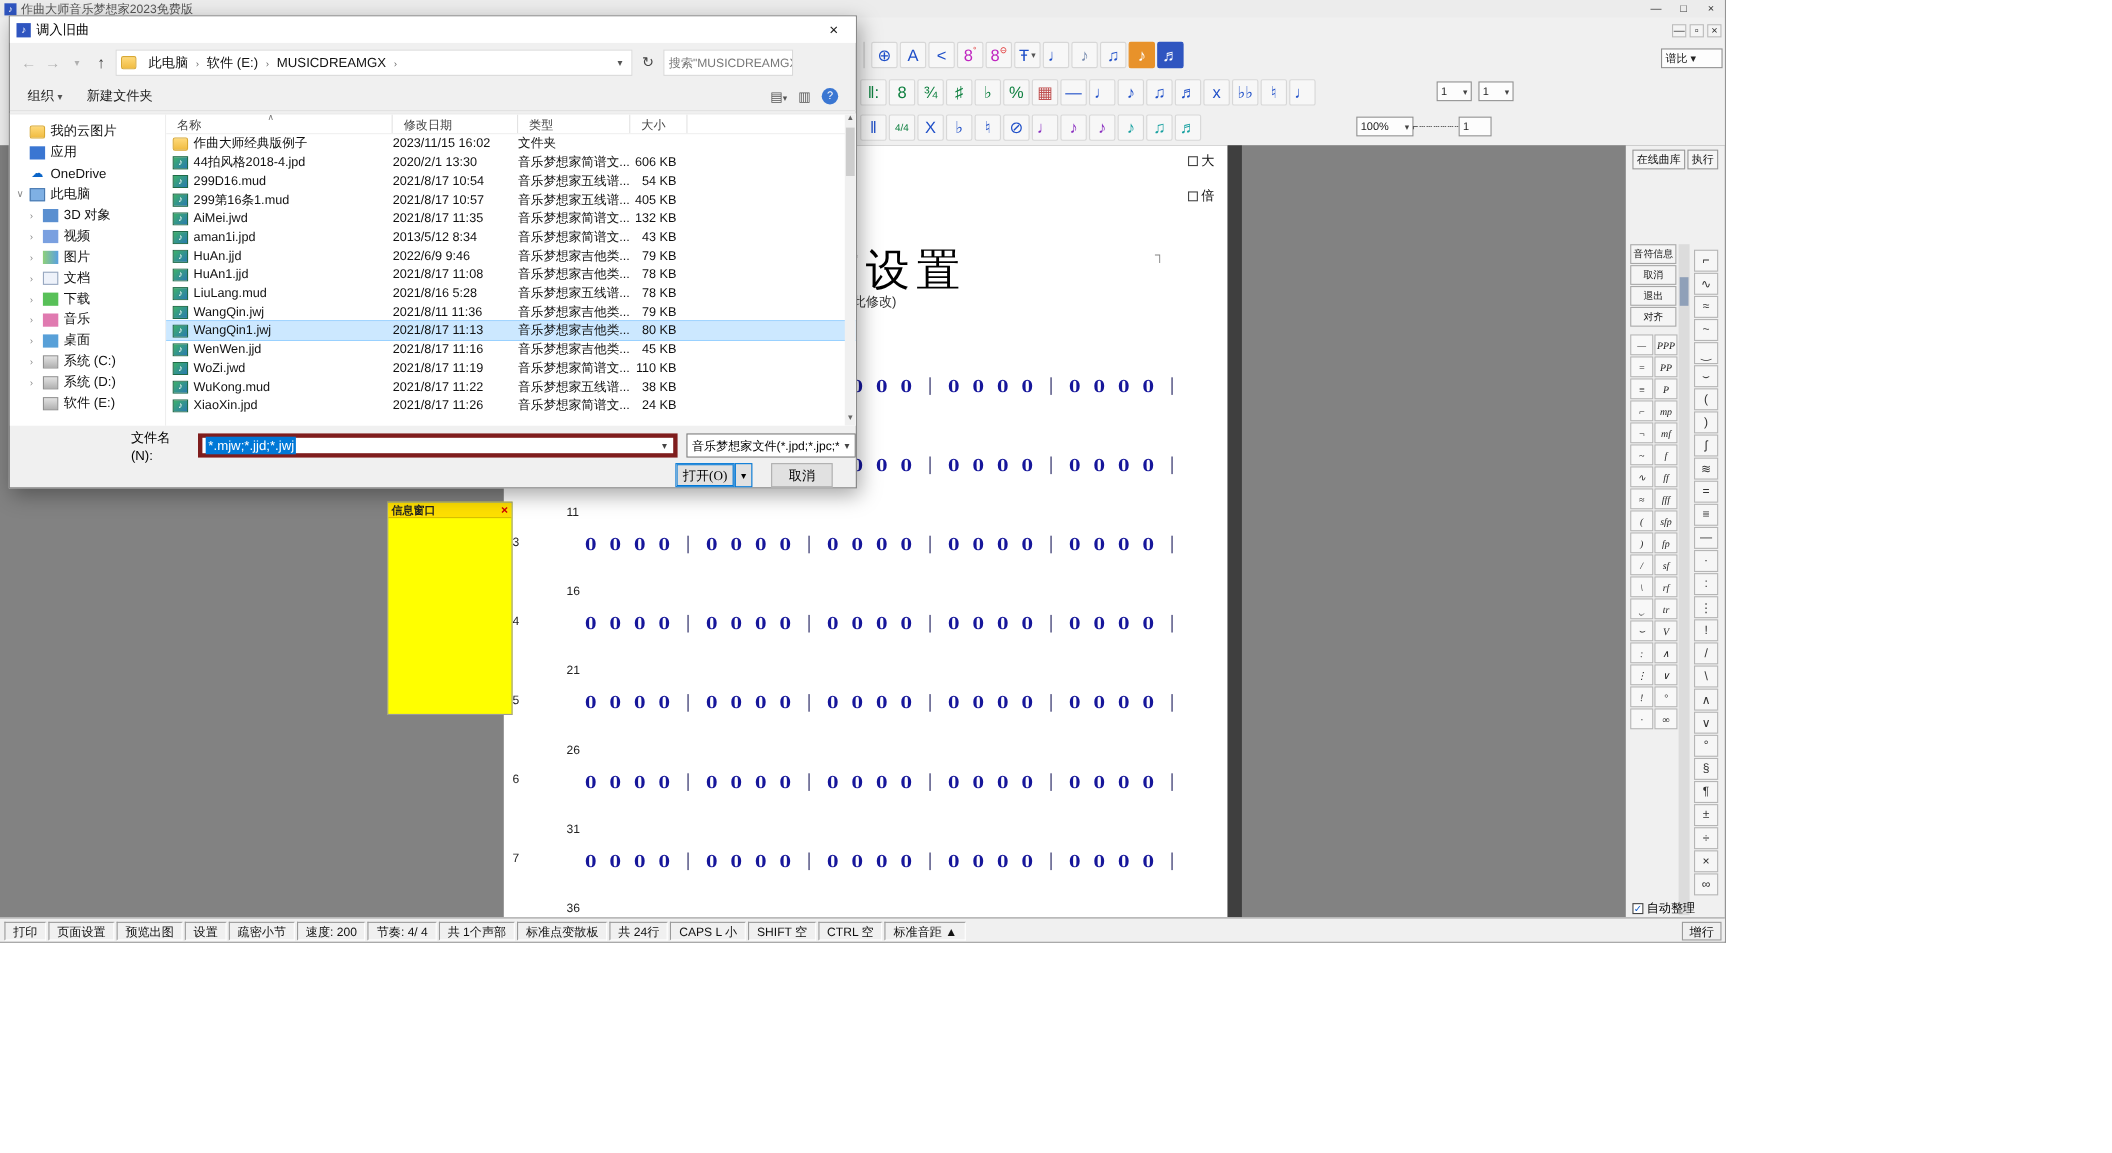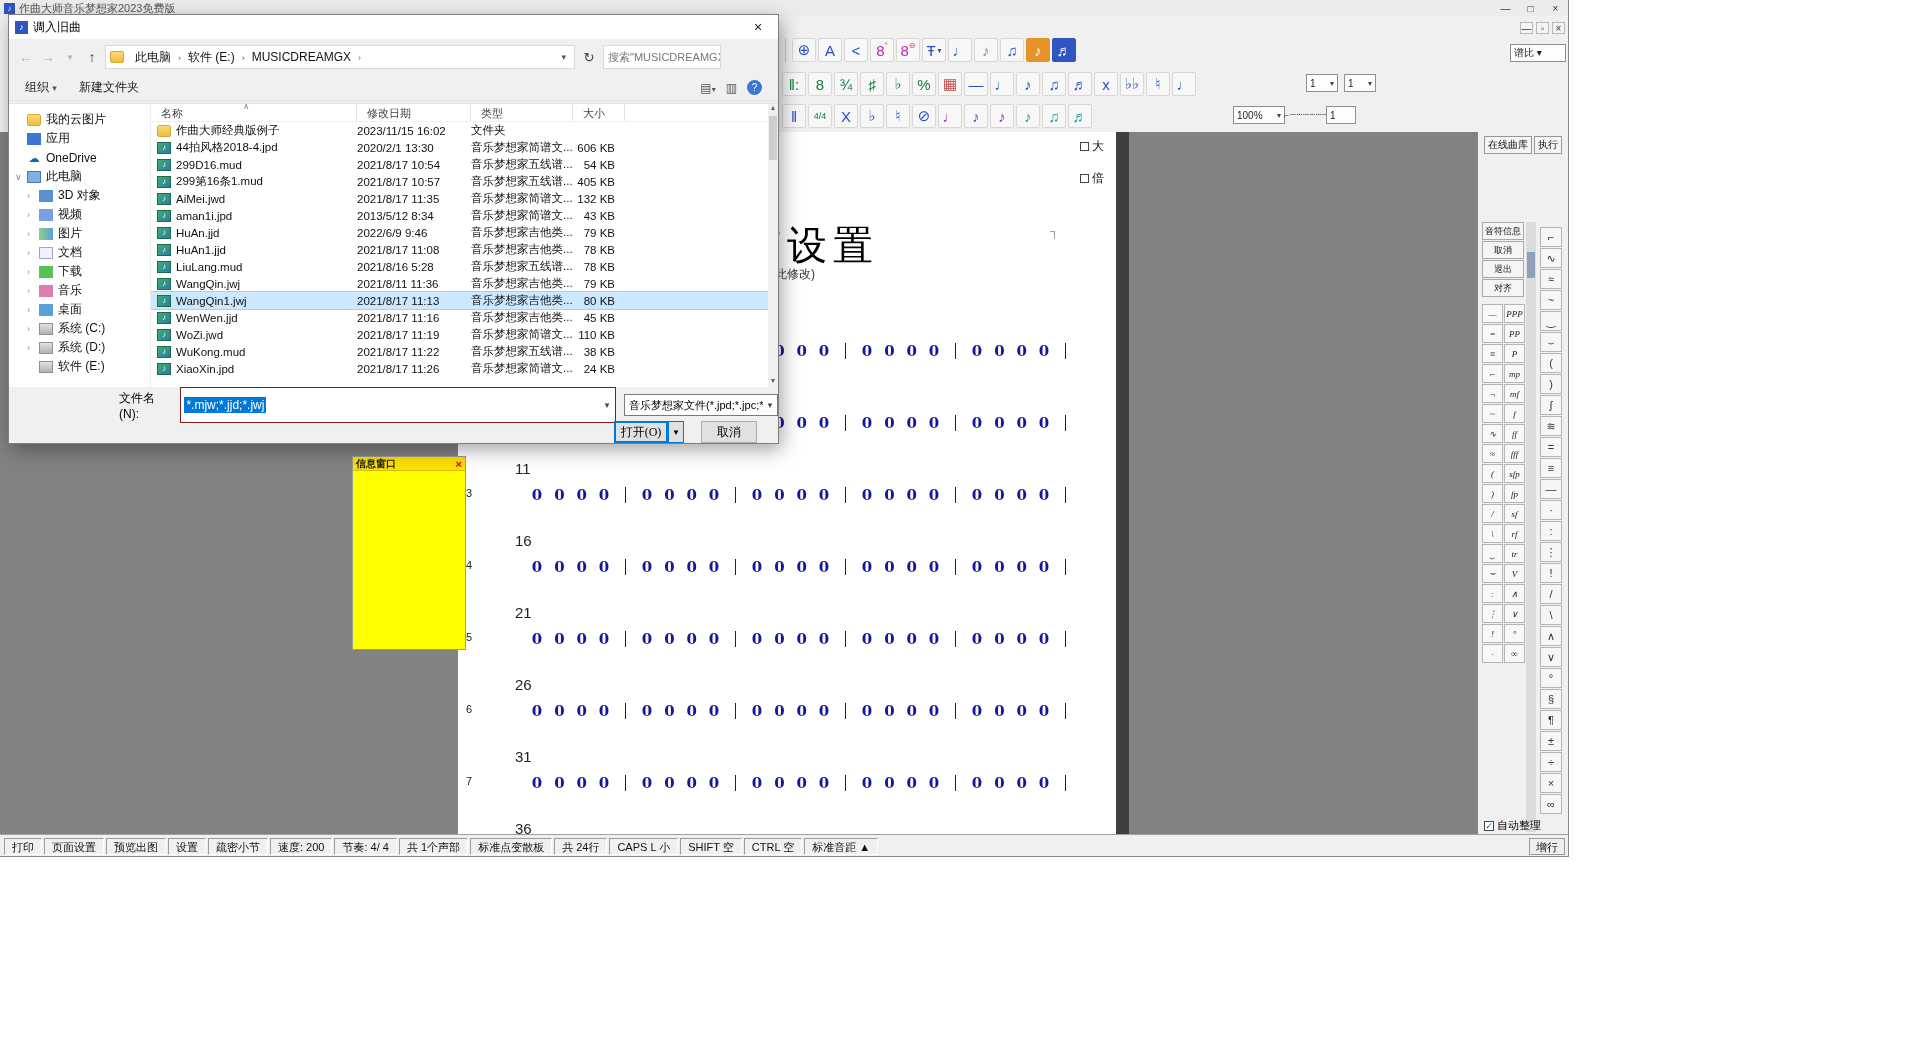--- a/index.html
+++ b/index.html
@@ -44,21 +44,21 @@
   #page { position:absolute; left:458px; top:0; width:658px; height:702px; background:#ffffff; overflow:hidden; }
   #pageshadow { position:absolute; left:1116px; top:0; width:13px; height:702px; background:#3f3f3f; }
   .stitle { position:absolute; top:86px; left:0; width:100%; text-align:center; font-size:40px; color:#000;
             font-family:"Liberation Serif","DejaVu Serif",serif; letter-spacing:6px; }
   .ssub { position:absolute; top:134px; left:0; width:100%; text-align:center; font-size:12px; color:#333; }
   .thandle { position:absolute; top:92px; left:592px; font-size:12px; color:#888; }
   .srow { position:absolute; height:22px; display:flex; align-items:center; }
   .smeasure { width:101px; display:flex; justify-content:space-evenly; }
   .snote { font-family:"DejaVu Serif","Liberation Serif",serif; font-weight:bold; font-size:15px; color:#16169a; }
   .sbar { width:1px; height:16px; background:#1a1a5a; margin:0 4px; }
-  .mlabel { position:absolute; font-size:15px; color:#222; }
+  .mlabel { position:absolute; font-size:11px; color:#222; }
   .sysnum { position:absolute; font-size:11px; color:#222; }
   .pgchk { position:absolute; left:622px; display:flex; align-items:center; gap:3px; font-size:12px; color:#111; }
   .pgchk .box { width:9px; height:9px; border:1px solid #444; background:#fff; }
   #chkbig { top:6px; } #chkdouble { top:38px; }
 
   
   #rightzone { position:absolute; left:1478px; top:0; width:91px; height:702px; background:#f0f0f0; }
   .rtop { position:absolute; left:6px; top:4px; display:flex; gap:2px; }
   .rbtn { border:1px solid #979797; background:#f5f5f5; font-size:10px; padding:1px 3px; color:#111; white-space:nowrap; }
   #noteinfo { position:absolute; left:4px; top:90px; width:42px; }
@@ -147,21 +147,21 @@
   .fi { width:14px; height:12px; margin:0 5px 0 2px; flex:0 0 14px; display:flex; align-items:center;
         justify-content:center; font-size:8px; color:#fff; }
   .fi-folder { background:linear-gradient(#ffd978,#f0bc42); border:1px solid #d8a832; border-radius:2px; }
   .fi-music { background:linear-gradient(135deg,#3db06a,#2a7ab0); border:1px solid #1f6a48; }
   .dscroll { position:absolute; right:0; top:0; width:10px; height:100%; background:#f0f0f0; font-size:7px; color:#666; }
   .dscroll .up,.dscroll .dn { position:absolute; left:0; width:10px; height:10px; text-align:center; }
   .dscroll .up { top:0; } .dscroll .dn { bottom:0; }
   .dthumb { position:absolute; left:1px; top:12px; width:8px; height:44px; background:#cdcdcd; }
   .dfname { position:absolute; left:0; top:378px; width:100%; height:24px; display:flex; align-items:center; font-size:12px; }
   .fnlabel { margin-left:110px; color:#000; }
-  .fncombo { margin-left:6px; width:440px; height:36px; background:#fff; border:1px solid #7f1d1d;
+  .fncombo { margin-left:6px; width:440px; height:22px; background:#fff; border:4px solid #7f1d1d;
              display:flex; align-items:center; }
   .fntext { background:#0078d7; color:#fff; font-size:12px; padding:1px 2px; margin-left:3px; white-space:nowrap; }
   .fndd { margin-left:auto; width:16px; text-align:center; font-size:9px; color:#444; }
   .ftcombo { margin-left:8px; width:154px; height:22px; background:#fff; border:1px solid #7a7a7a;
              display:flex; align-items:center; font-size:11px; padding-left:4px; }
   .ftcombo .fndd { flex:0 0 14px; }
   .dbtns { position:absolute; left:0; top:406px; width:100%; height:24px;font-family:Liberation Serif, serif; }
   .btn { position:absolute; height:22px; font-size:12px; color:#000; background:#e1e1e1;
          border:1px solid #adadad; display:flex; align-items:center; justify-content:center; }
   #btnopen { left:605px; width:54px; border:1px solid #0078d7; box-shadow:inset 0 0 0 1px #0078d7; }

